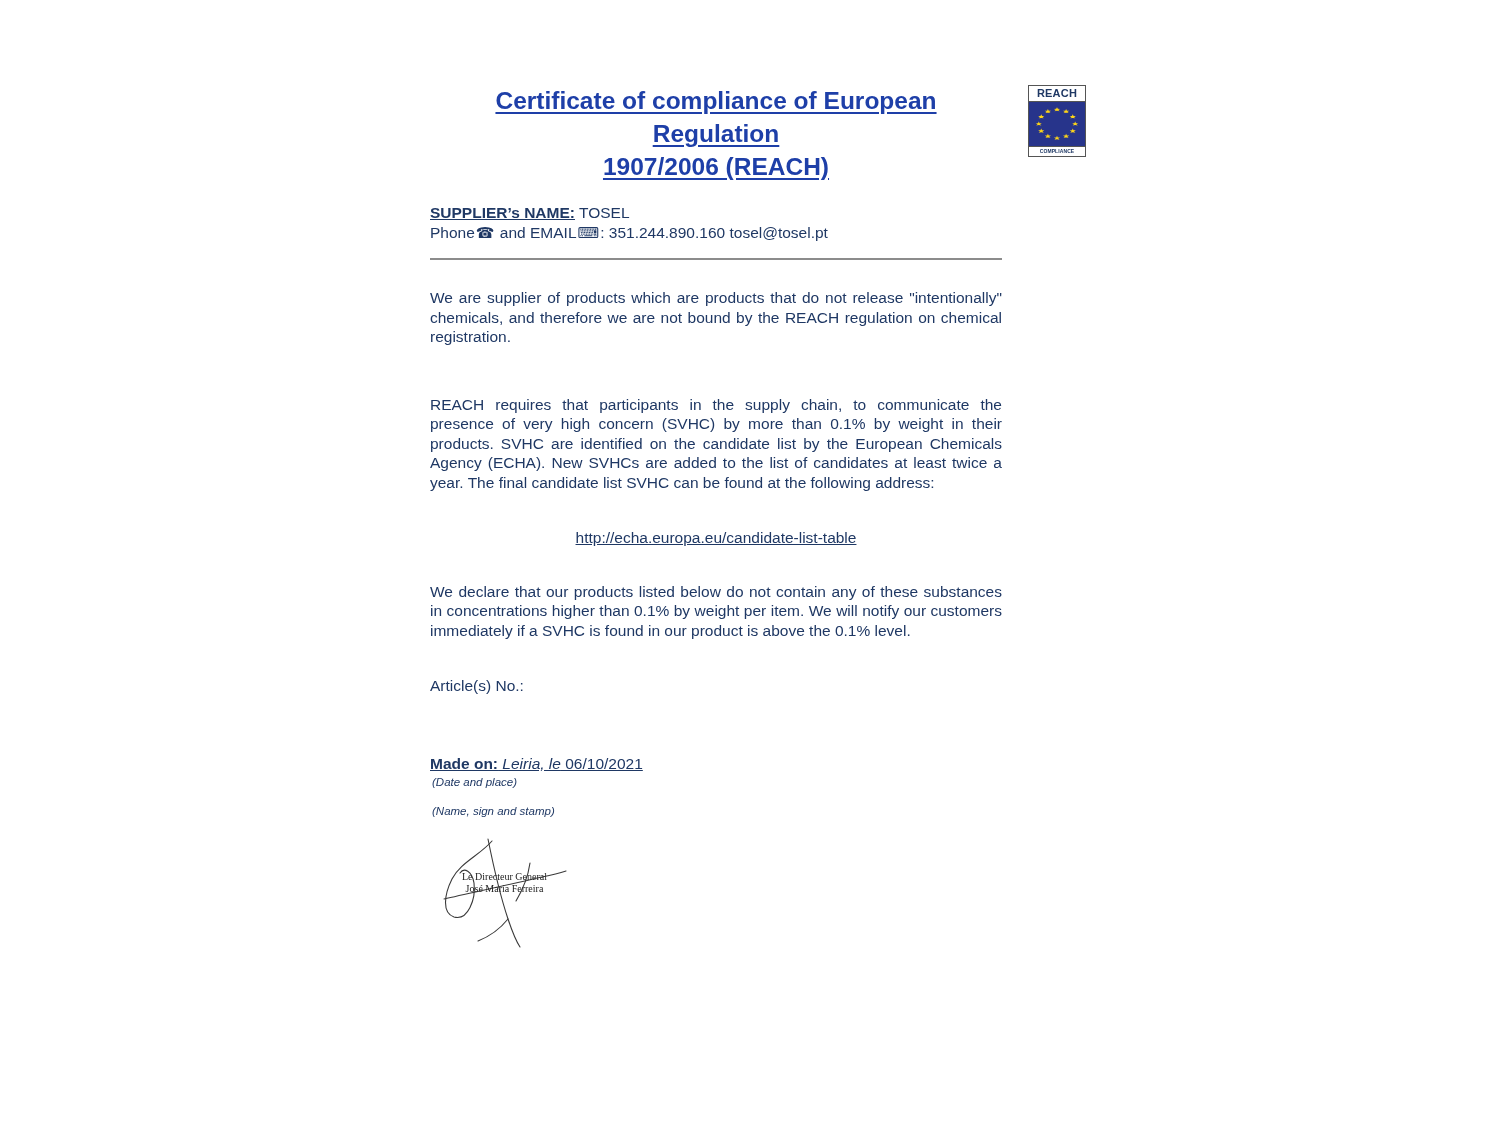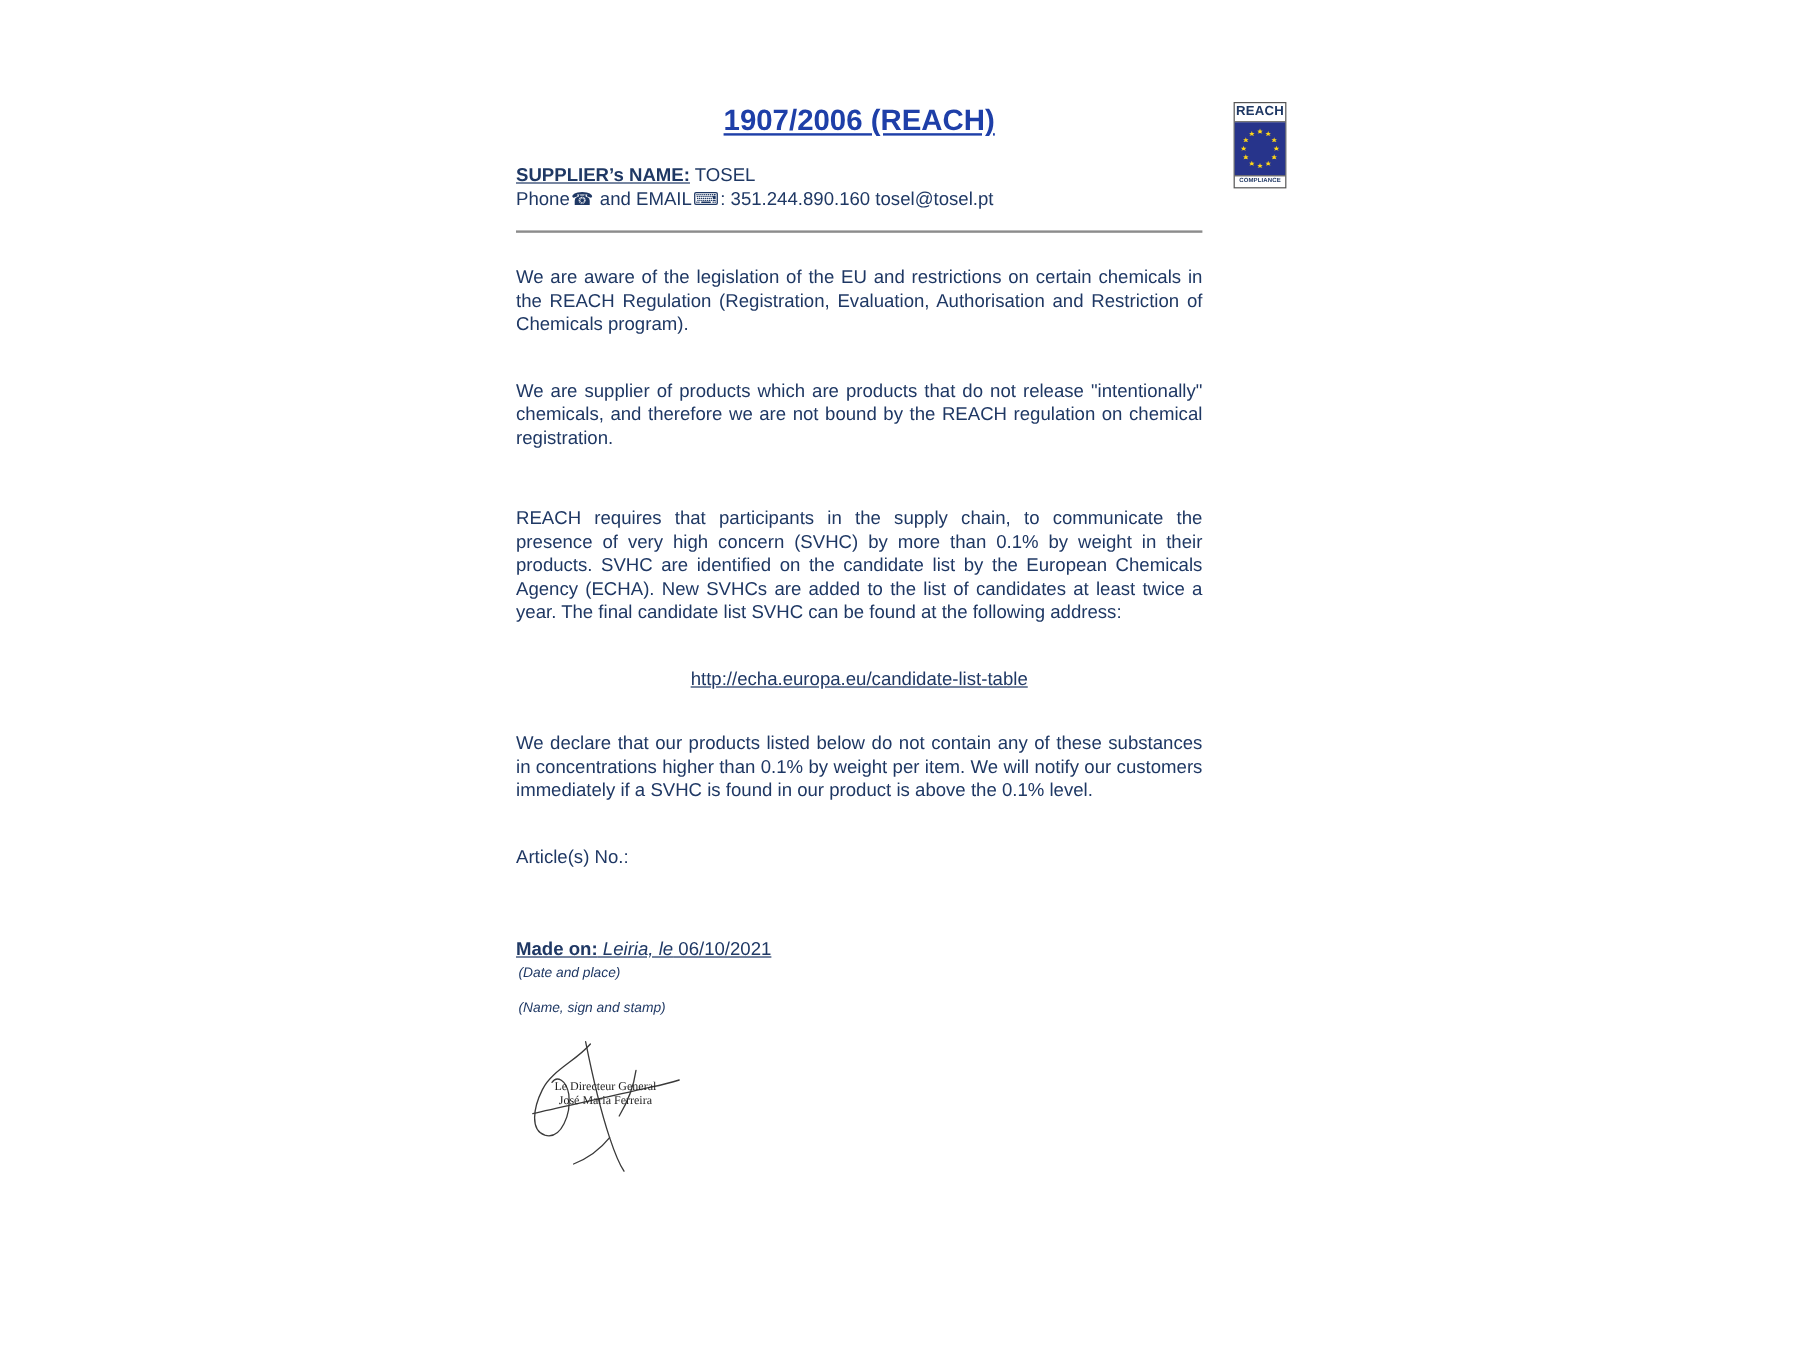--- a/index.html
+++ b/index.html
@@ -80,21 +80,21 @@
     font-style: italic;
     line-height: 15px;
     margin: 2px 0 14px 2px;
   }
   .small-note.last { margin-bottom: 18px; }
   
   .reach-logo {
     position: absolute;
     left: 1028px;
     top: 85px;
-    width: 44px;
+    width: 58px;
     border: 1px solid #555;
     background: #ffffff;
     box-sizing: border-box;
   }
   .reach-logo-top {
     font-weight: bold;
     font-size: 11px;
     color: #1f3864;
     text-align: center;
     line-height: 15px;
@@ -165,31 +165,31 @@
       <use href="#eu-star" x="8.74" y="13.5"></use>
       <use href="#eu-star" x="13.5" y="8.74"></use>
     </g>
   </svg>
   <div class="reach-logo-bottom">COMPLIANCE</div>
 </div>
 
 <div class="doc">
 
   <div class="title-block">
+    <div class="title-line">Certificate of compliance of European Regulation</div>
     <div class="title-line">1907/2006 (REACH)</div>
   </div>
 
   <div class="supplier-block">
     <p><span class="lbl-bold-underline">SUPPLIER’s NAME:</span><span> TOSEL</span></p>
     <p><span>Phone</span><span class="contact-icon">☎</span><span> and EMAIL</span><span class="contact-icon">⌨</span><span>: 351.244.890.160 tosel@tosel.pt</span></p>
   </div>
 
   <hr class="rule">
 
-  <p class="para">We are aware of the legislation of the EU and restrictions on certain chemicals in the REACH Regulation (Registration, Evaluation, Authorisation and Restriction of Chemicals program).</p>
 
   <p class="para gap-lg">We are supplier of products which are products that do not release "intentionally" chemicals, and therefore we are not bound by the REACH regulation on chemical registration.</p>
 
   <p class="para">REACH requires that participants in the supply chain, to communicate the presence of very high concern (SVHC) by more than 0.1% by weight in their products. SVHC are identified on the candidate list by the European Chemicals Agency (ECHA). New SVHCs are added to the list of candidates at least twice a year. The final candidate list SVHC can be found at the following address:</p>
 
   <p class="link-line"><a class="doc-link">http://echa.europa.eu/candidate-list-table</a></p>
 
   <p class="para">We declare that our products listed below do not contain any of these substances in concentrations higher than 0.1% by weight per item. We will notify our customers immediately if a SVHC is found in our product is above the 0.1% level.</p>
 
   <p class="article-line">Article(s) No.:</p>

